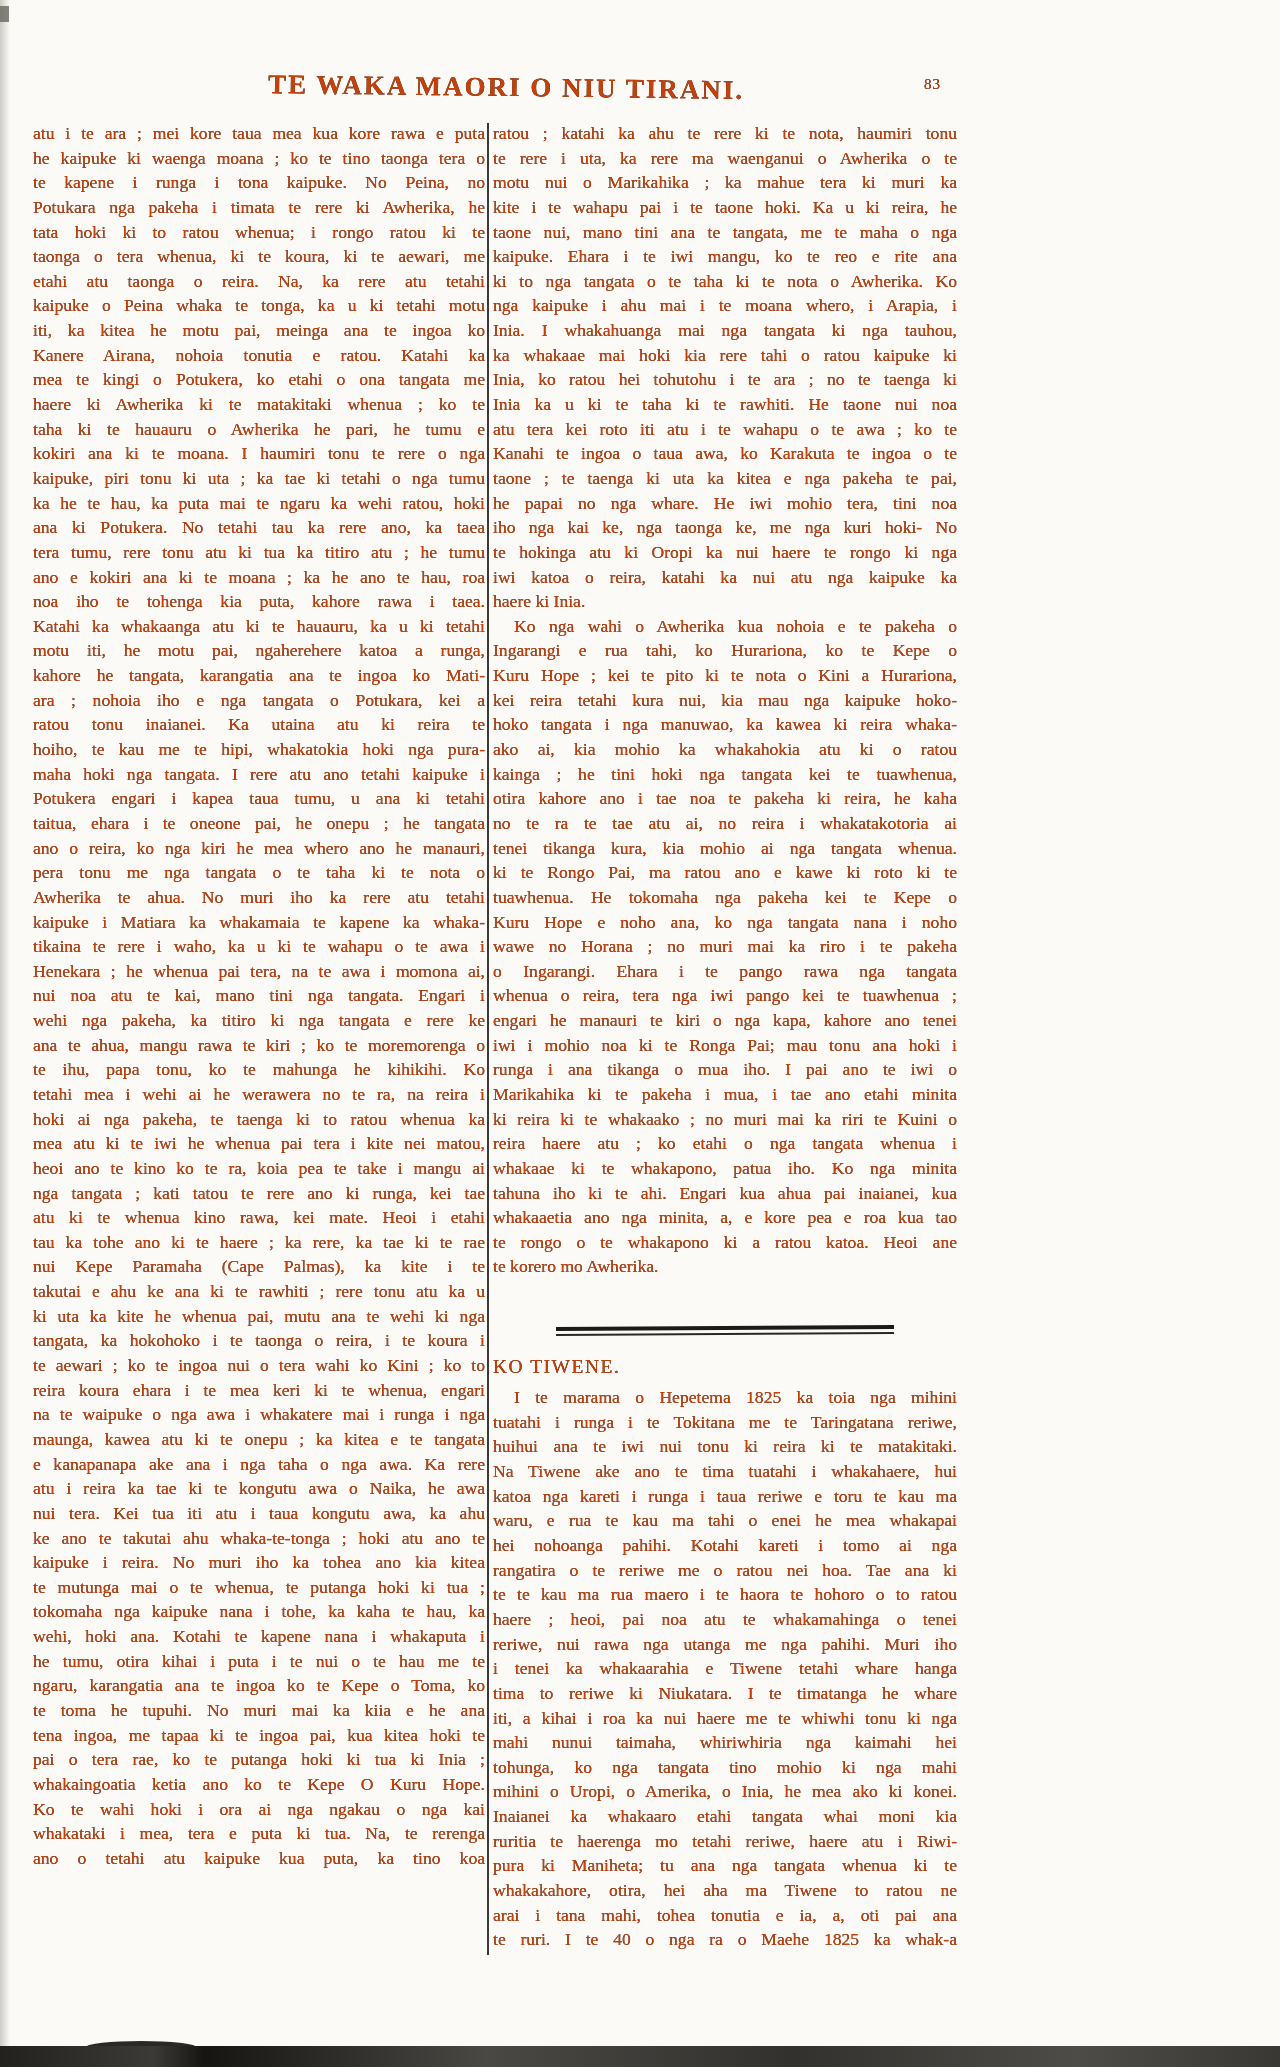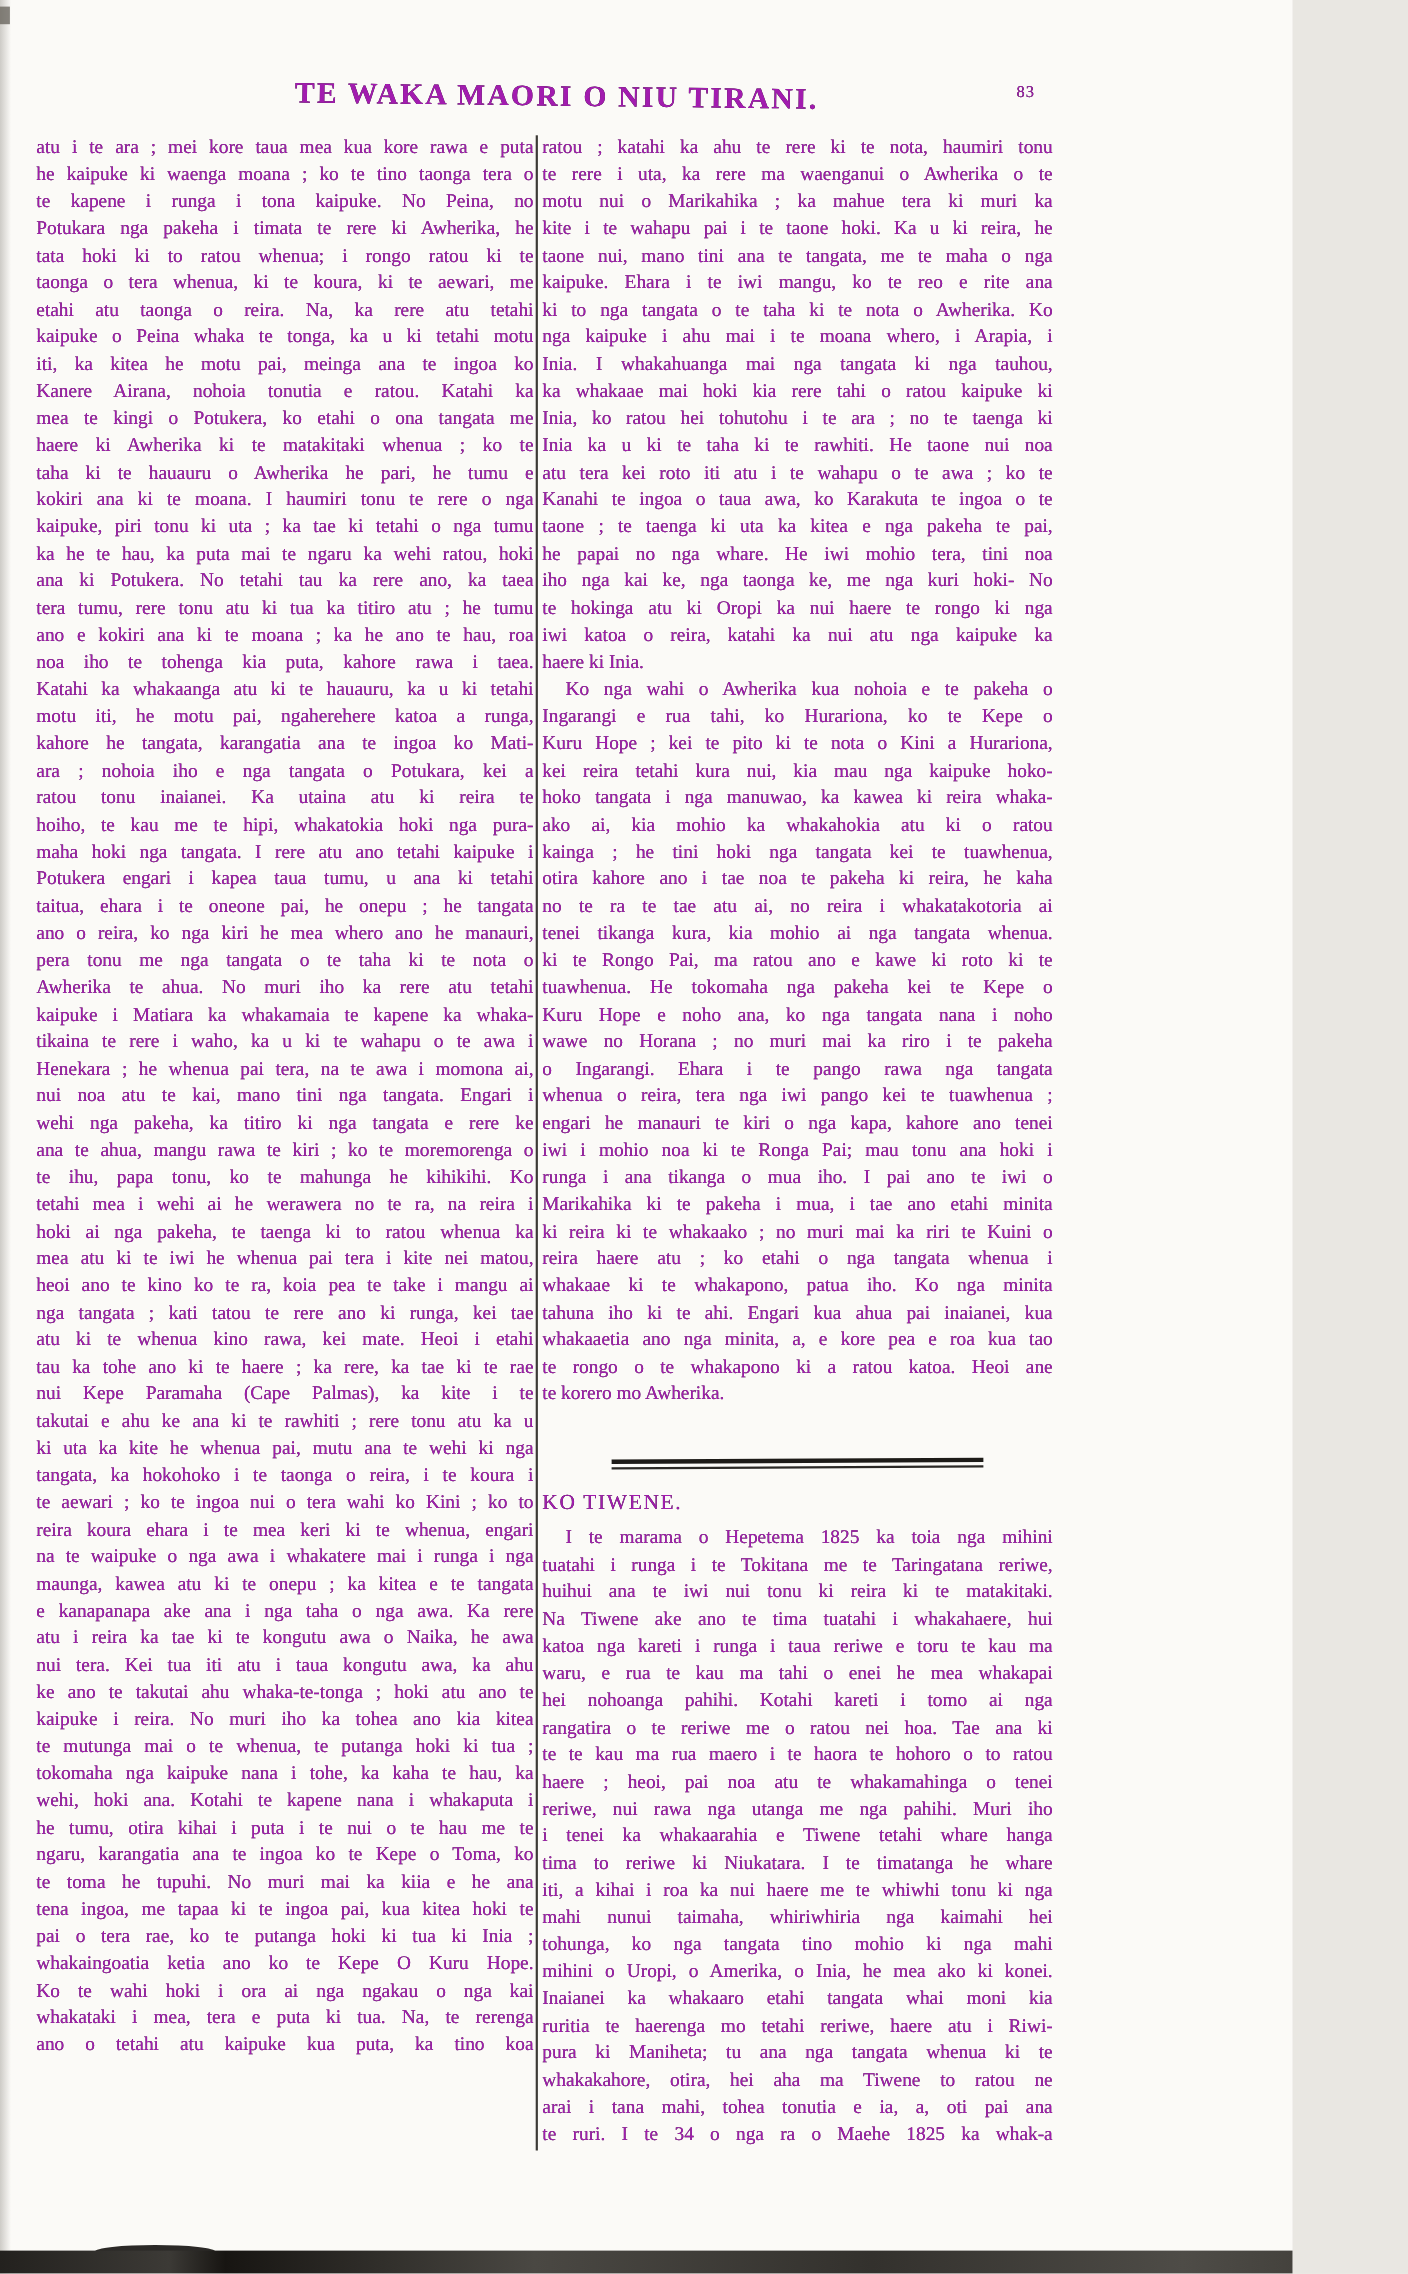--- a/index.html
+++ b/index.html
@@ -1,17 +1,17 @@
 <!DOCTYPE html>
 <html><head>
 <meta charset="utf-8">
 <style>
   html,body{margin:0;padding:0;background:#e9e7e2;}
-  #page{position:relative;width:1175px;height:2067px;background:#fbfaf7;overflow:hidden;
-        font-family:"Liberation Serif","DejaVu Serif",serif;color:#a21caf;}
+  #page{position:relative;width:1280px;height:2067px;background:#fbfaf7;overflow:hidden;
+        font-family:"Liberation Serif","DejaVu Serif",serif;color:#c2410c;}
   
   #page::before{content:"";position:absolute;left:0;top:0;width:10px;height:100%;
         background:linear-gradient(to right,rgba(120,115,108,.35),rgba(120,115,108,0));pointer-events:none;}
   .scan-mark-tl{position:absolute;left:0;top:6px;width:9px;height:16px;background:#6a675f;opacity:.8;}
   .scan-band-bottom{position:absolute;left:0;top:2046px;width:1280px;height:21px;
         background:linear-gradient(to right,#23211e 0%,#3c3a36 12%,#171512 16%,#4a4843 38%,#33312d 62%,#4e4c47 84%,#3a3833 100%);}
   .scan-blot{position:absolute;left:86px;top:2041px;width:110px;height:12px;background:#14120f;border-radius:50%;opacity:.9;}
 
   .masthead{position:absolute;left:268px;top:72px;width:470px;
         font-size:27px;font-weight:bold;letter-spacing:2px;white-space:nowrap;
@@ -201,21 +201,21 @@
           <div class="tl">tima to reriwe ki Niukatara.   I te timatanga he whare</div>
           <div class="tl">iti, a kihai i roa ka nui haere me te whiwhi tonu ki nga</div>
           <div class="tl">mahi nunui taimaha, whiriwhiria nga kaimahi hei</div>
           <div class="tl">tohunga, ko nga tangata tino mohio ki nga mahi</div>
           <div class="tl">mihini o Uropi, o Amerika, o Inia, he mea ako ki konei.</div>
           <div class="tl">Inaianei ka whakaaro etahi tangata whai moni kia</div>
           <div class="tl">ruritia te haerenga mo tetahi reriwe, haere atu i Riwi-</div>
           <div class="tl">pura ki Maniheta; tu ana nga tangata whenua ki te</div>
           <div class="tl">whakakahore, otira, hei aha ma Tiwene to ratou ne</div>
           <div class="tl">arai i tana mahi, tohea tonutia e ia, a, oti pai ana</div>
-          <div class="tl">te ruri.   I te 34 o nga ra o Maehe 1825 ka whak-a</div>
+          <div class="tl">te ruri.   I te 40 o nga ra o Maehe 1825 ka whak-a</div>
         </div>
       </div>
   </div>
 
   <div class="scan-blot"></div>
   <div class="scan-band-bottom"></div>
 
 </div>
 
 </body></html>

